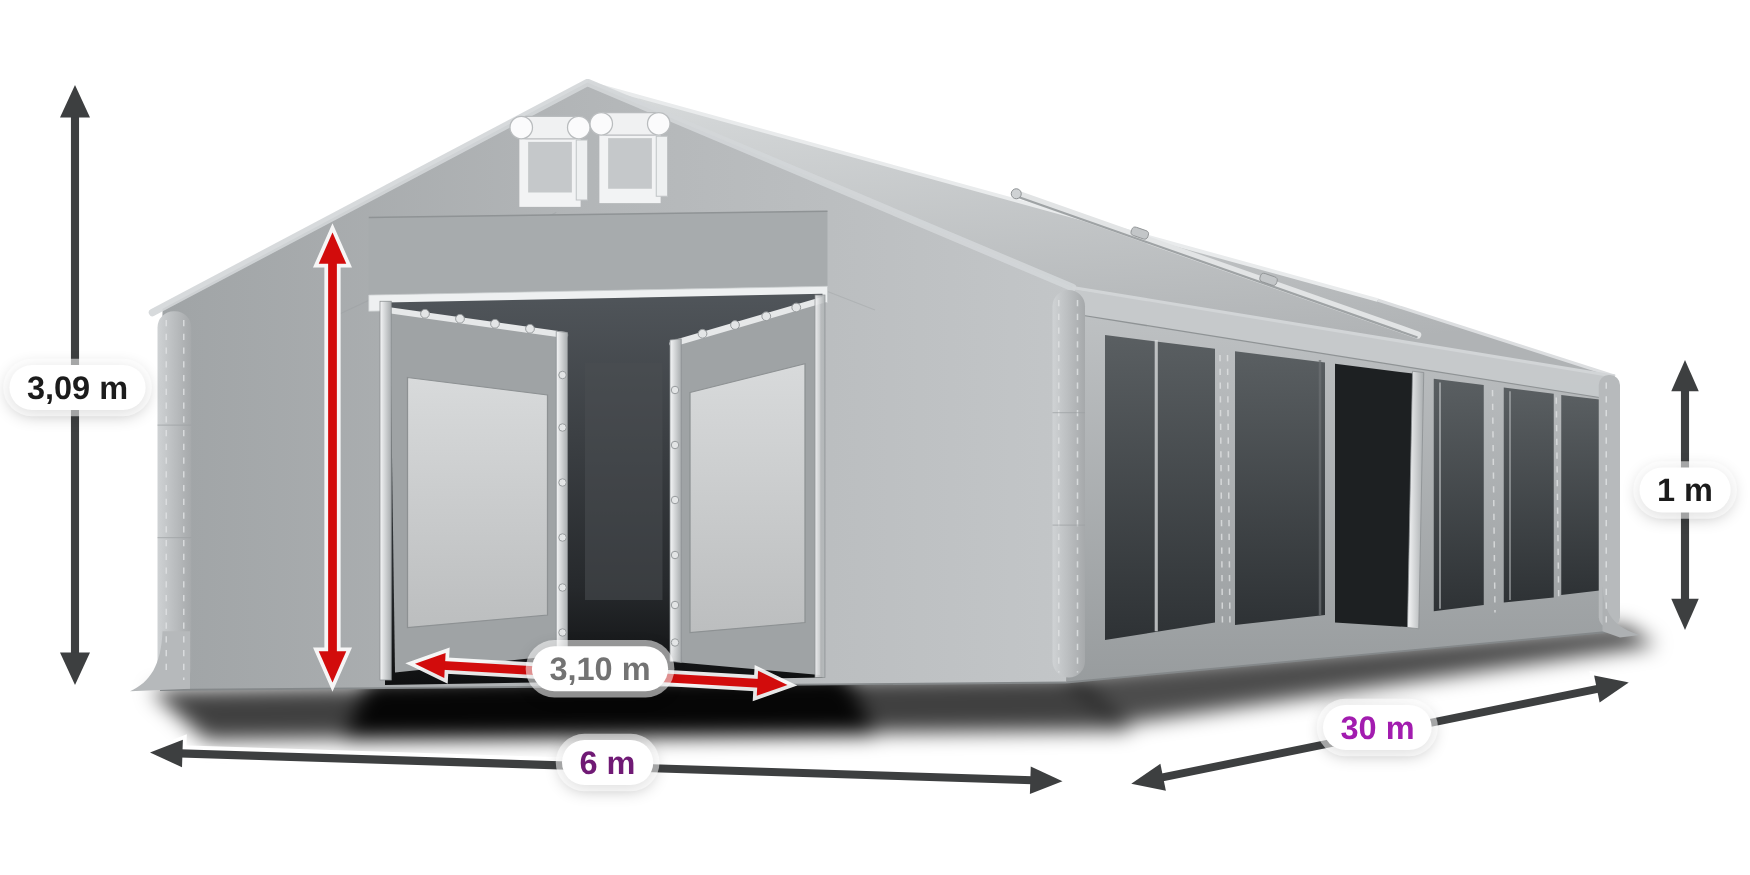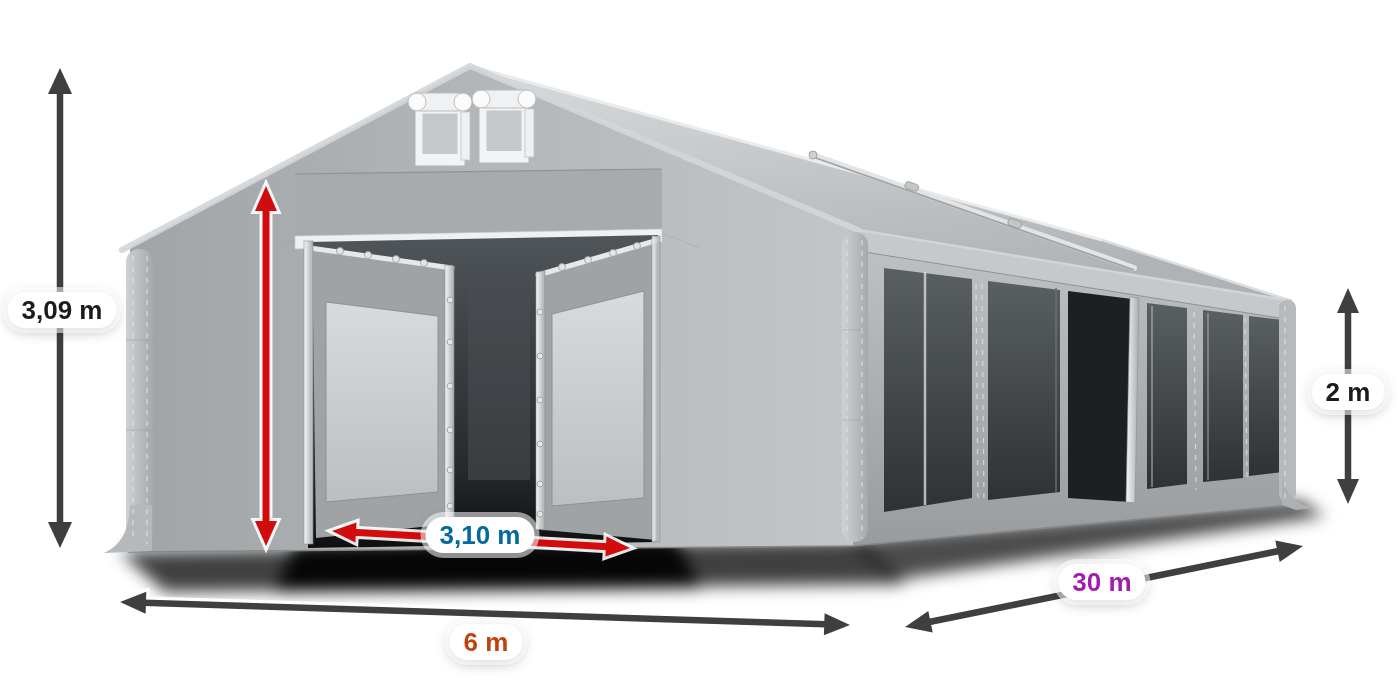--- a/index.html
+++ b/index.html
@@ -280,20 +280,20 @@
     </g>
     <line x1="1348" y1="310" x2="1348" y2="482" stroke="#3d3f40" stroke-width="6.5"></line>
     <polygon points="1348,288 1337,313 1359,313" fill="#3d3f40"></polygon>
     <polygon points="1348,504 1337,479 1359,479" fill="#3d3f40"></polygon>
   </g>
 </svg>
 
   <div class="dim-label" style="left: 62px; top: 310px; color: rgb(27, 27, 27);">3,09 m</div>
 
 
-  <div class="dim-label" style="left: 480px; top: 535px; color: #0369a1;">3,10 m</div>
-
-  <div class="dim-label" style="left: 486px; top: 610px; color: #c2410c; margin-top: 32px;">6 m</div>
+  <div class="dim-label" style="left: 480px; top: 535px; color: #737373;">3,10 m</div>
+
+  <div class="dim-label" style="left: 486px; top: 610px; color: #701a75;">6 m</div>
 
   <div class="dim-label" style="left: 1102px; top: 582px; color: #a21caf;">30 m</div>
 
-  <div class="dim-label" style="left: 1348px; top: 392px; color: rgb(27, 27, 27);">2 m</div>
+  <div class="dim-label" style="left: 1348px; top: 392px; color: rgb(27, 27, 27);">1 m</div>
 </div>
 
 </body></html>

